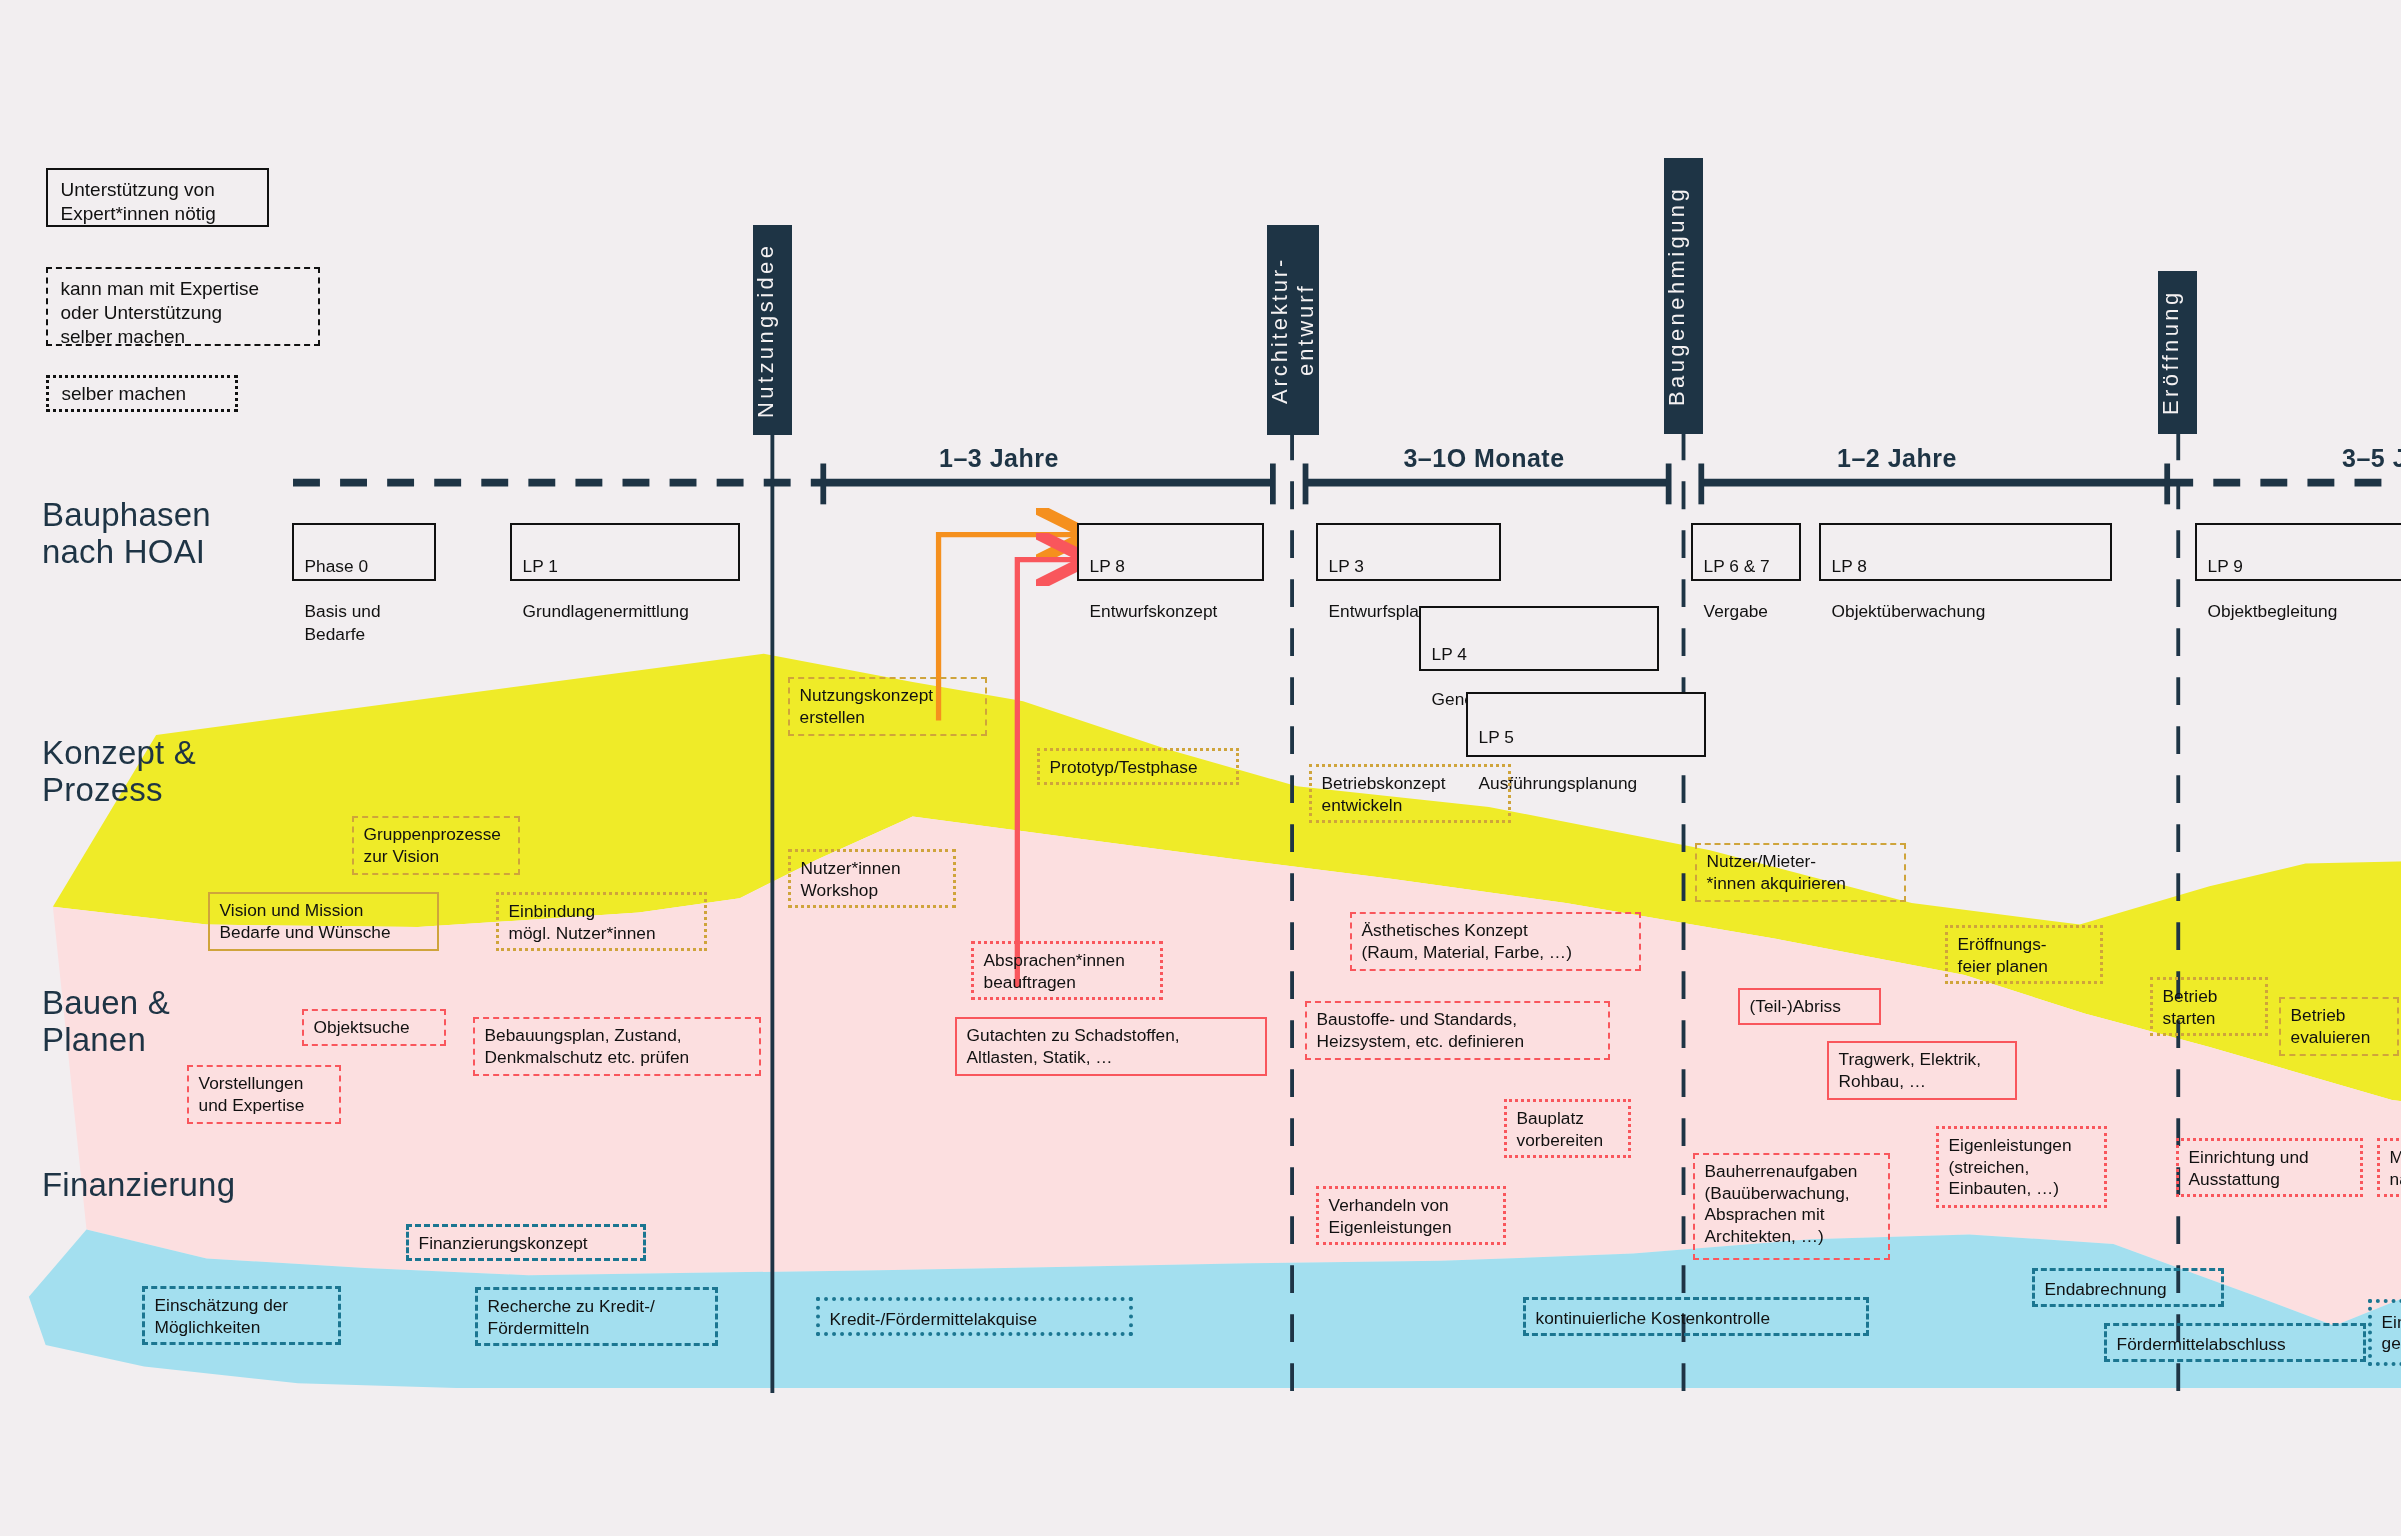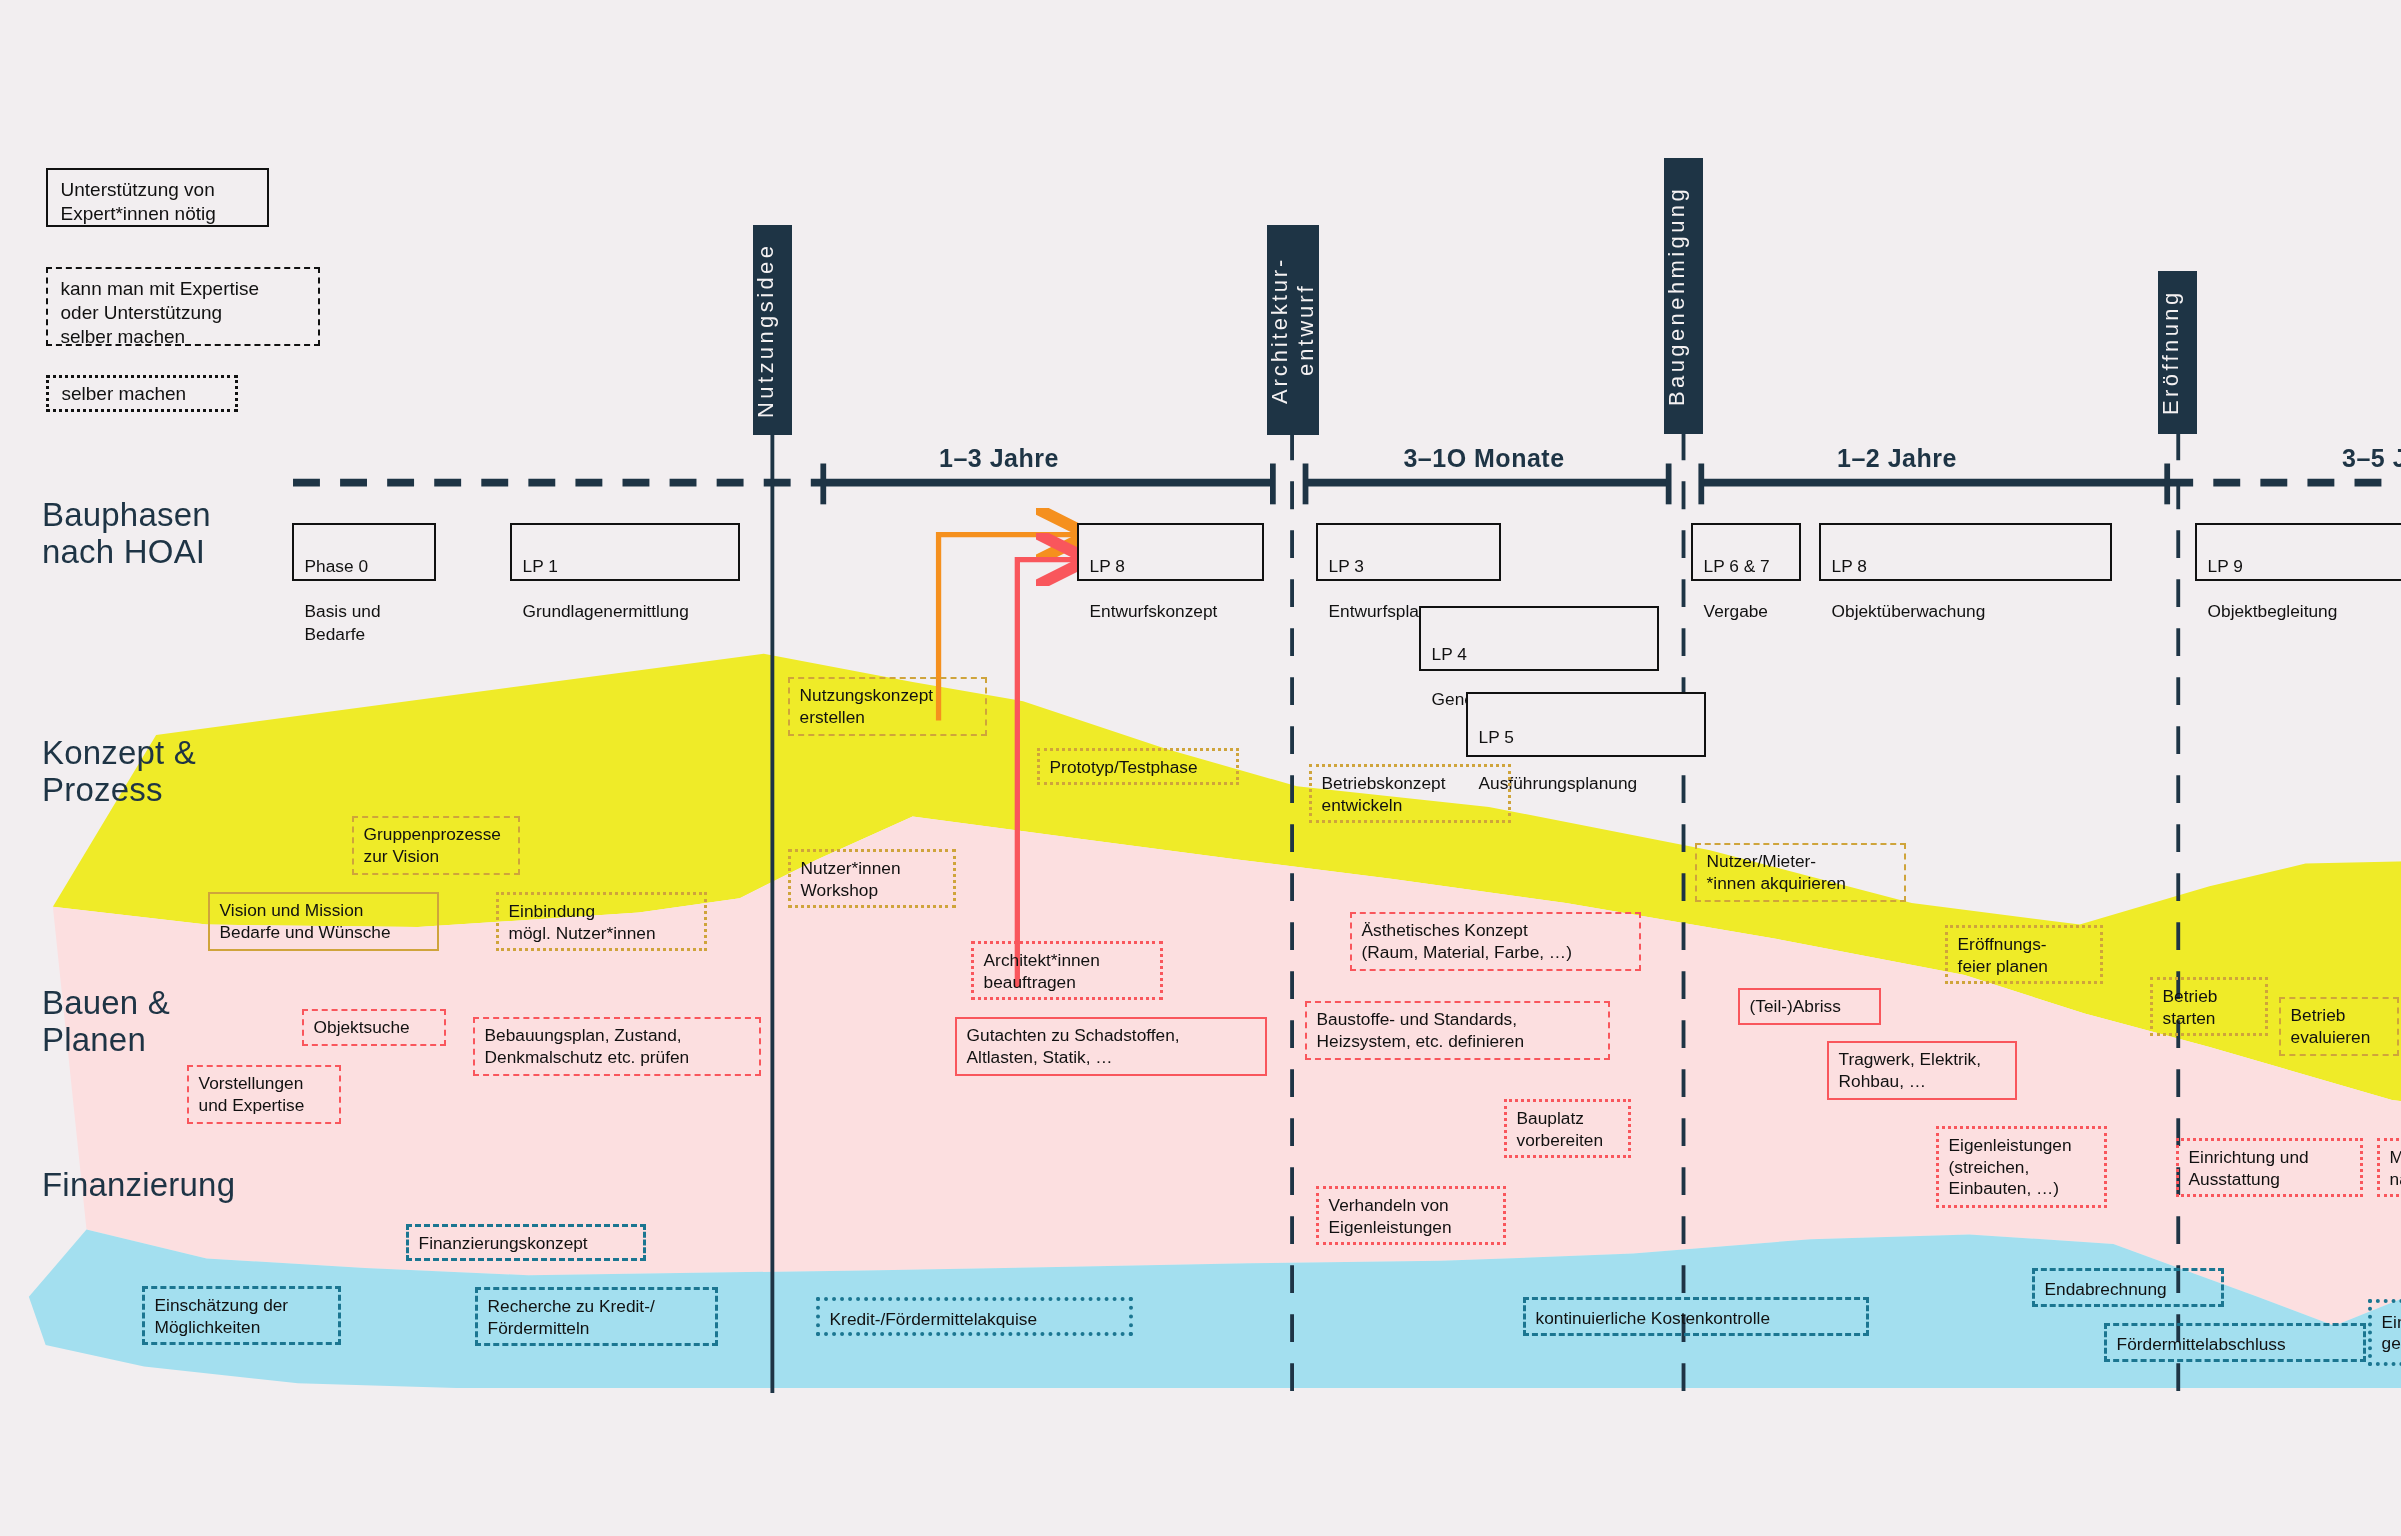--- a/index.html
+++ b/index.html
@@ -215,35 +215,39 @@
   <div class="chip c-yellow b-dotted" style="left:2150px;top:977px;width:118px;height:59px;">Betrieb
 starten</div>
   <div class="chip c-yellow b-dashed" style="left:2279px;top:997px;width:120px;height:59px;">Betrieb
 evaluieren</div>
 
   <div class="chip c-pink b-dashed" style="left:302px;top:1009px;width:144px;height:37px;padding-top:6.2px;">Objektsuche</div>
   <div class="chip c-pink b-dashed" style="left:187px;top:1065px;width:154px;height:59px;">Vorstellungen
 und Expertise</div>
   <div class="chip c-pink b-dashed" style="left:473px;top:1017px;width:288px;height:59px;">Bebauungsplan, Zustand,
 Denkmalschutz etc. prüfen</div>
-  <div class="chip c-pink b-dotted" style="left:971px;top:941px;width:192px;height:59px;">Architekt*innen
+  <div class="chip c-pink b-dotted" style="left:971px;top:941px;width:192px;height:59px;">Absprachen*innen
 beauftragen</div>
   <div class="chip c-pink b-solid" style="left:934px;top:1017px;width:312px;height:59px;">Gutachten zu Schadstoffen,
 Altlasten, Statik, …</div>
   <div class="chip c-pink b-dashed" style="left:1350px;top:912px;width:291px;height:59px;">Ästhetisches Konzept
 (Raum, Material, Farbe, …)</div>
   <div class="chip c-pink b-dashed" style="left:1305px;top:1001px;width:305px;height:59px;">Baustoffe- und Standards,
 Heizsystem, etc. definieren</div>
   <div class="chip c-pink b-dotted" style="left:1504px;top:1099px;width:127px;height:59px;">Bauplatz
 vorbereiten</div>
   <div class="chip c-pink b-dotted" style="left:1316px;top:1186px;width:190px;height:59px;">Verhandeln von
 Eigenleistungen</div>
   <div class="chip c-pink b-solid" style="left:1717px;top:988px;width:143px;height:37px;padding-top:6.2px;">(Teil-)Abriss</div>
   <div class="chip c-pink b-solid" style="left:1806px;top:1041px;width:190px;height:59px;">Tragwerk, Elektrik,
 Rohbau,  …</div>
+  <div class="chip c-pink b-dashed" style="left:1693px;top:1153px;width:197px;height:107px;">Bauherrenaufgaben
+(Bauüberwachung,
+Absprachen mit
+Architekten, …)</div>
   <div class="chip c-pink b-dotted" style="left:1936px;top:1126px;width:171px;height:82px;">Eigenleistungen
 (streichen,
 Einbauten, …)</div>
   <div class="chip c-pink b-dotted" style="left:2176px;top:1138px;width:187px;height:59px;">Einrichtung und
 Ausstattung</div>
   <div class="chip c-pink b-dotted" style="left:2377px;top:1138px;width:142px;height:59px;">Mängel
 nachbessern</div>
 
   <div class="chip c-blue b-dashed" style="left:142px;top:1286px;width:199px;height:59px;">Einschätzung der
 Möglichkeiten</div>

